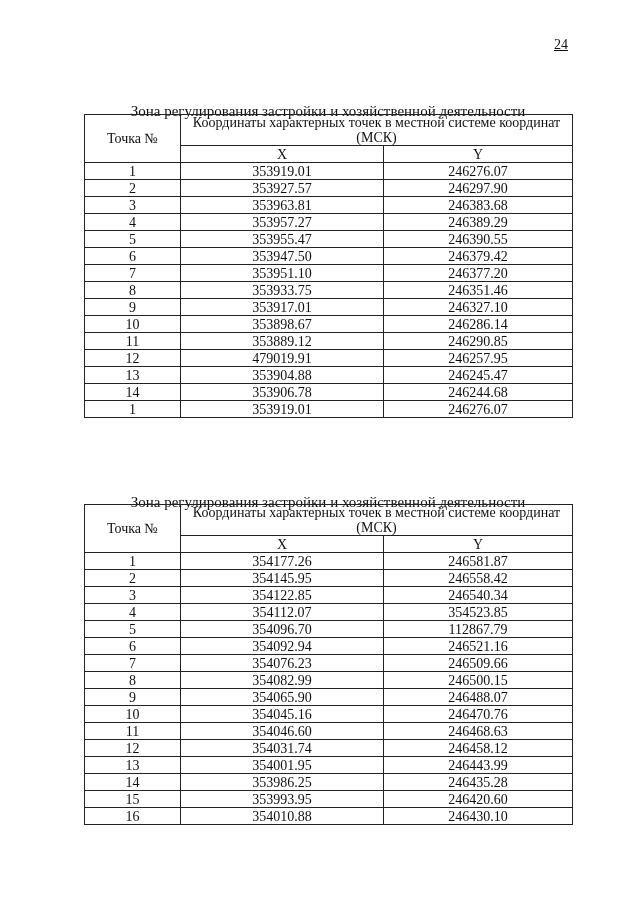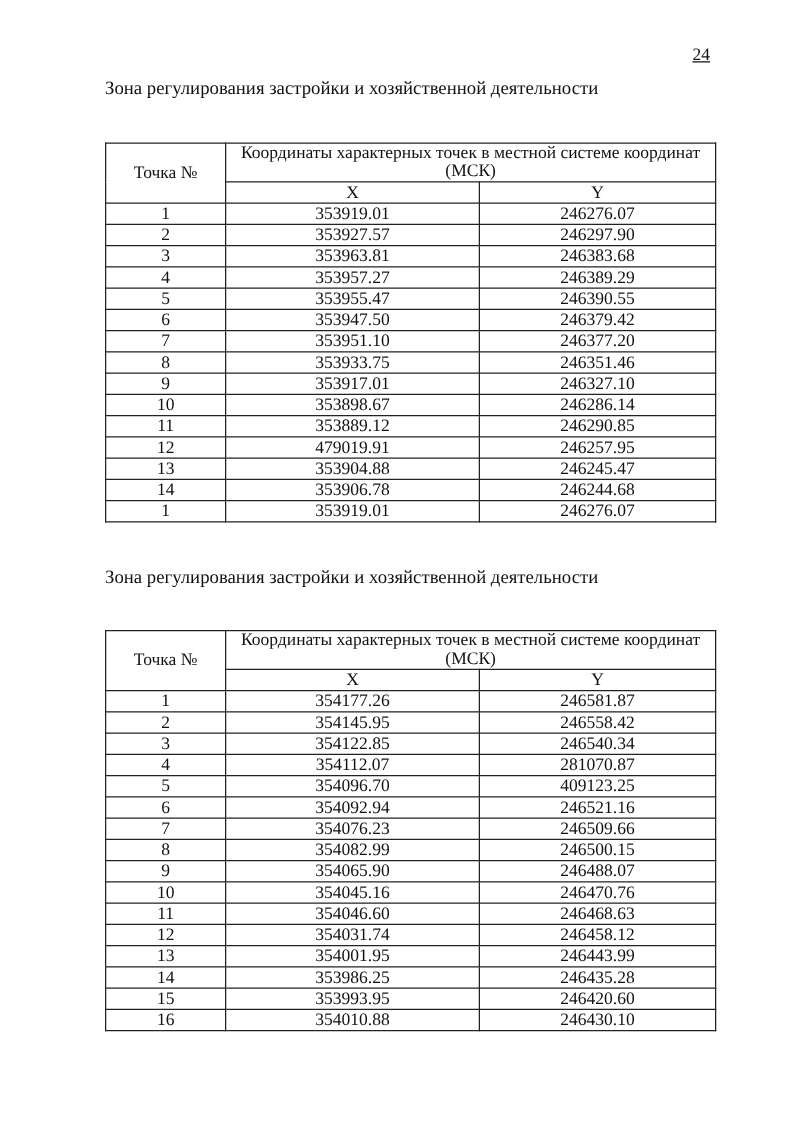--- a/index.html
+++ b/index.html
@@ -8,21 +8,21 @@
       font-family: "Liberation Serif", "DejaVu Serif", serif;
       color: #111;
     }
     .page-number {
       position: absolute; top: 37px; right: 72px;
       font-size: 14px;
       text-decoration: underline;
     }
     .section-title {
       position: absolute; left: 84px; width: 488px;
-      font-size: 15px; line-height: 19px;
+      text-align: center; font-size: 15px; line-height: 19px; margin-top: 40px;
     }
     .section-title.t1 { top: 62px; }
     .section-title.t2 { top: 453px; }
     table.coords {
       position: absolute; left: 84px; width: 488px;
       border-collapse: collapse; font-size: 14px;
       table-layout: fixed;
     }
     table.coords.tb1 { top: 114px; }
     table.coords.tb2 { top: 504px; }
@@ -171,26 +171,26 @@
         <td>246558.42</td>
       </tr>
       <tr>
         <td>3</td>
         <td>354122.85</td>
         <td>246540.34</td>
       </tr>
       <tr>
         <td>4</td>
         <td>354112.07</td>
-        <td>281070.87</td>
+        <td>354523.85</td>
       </tr>
       <tr>
         <td>5</td>
         <td>354096.70</td>
-        <td>409123.25</td>
+        <td>112867.79</td>
       </tr>
       <tr>
         <td>6</td>
         <td>354092.94</td>
         <td>246521.16</td>
       </tr>
       <tr>
         <td>7</td>
         <td>354076.23</td>
         <td>246509.66</td>

